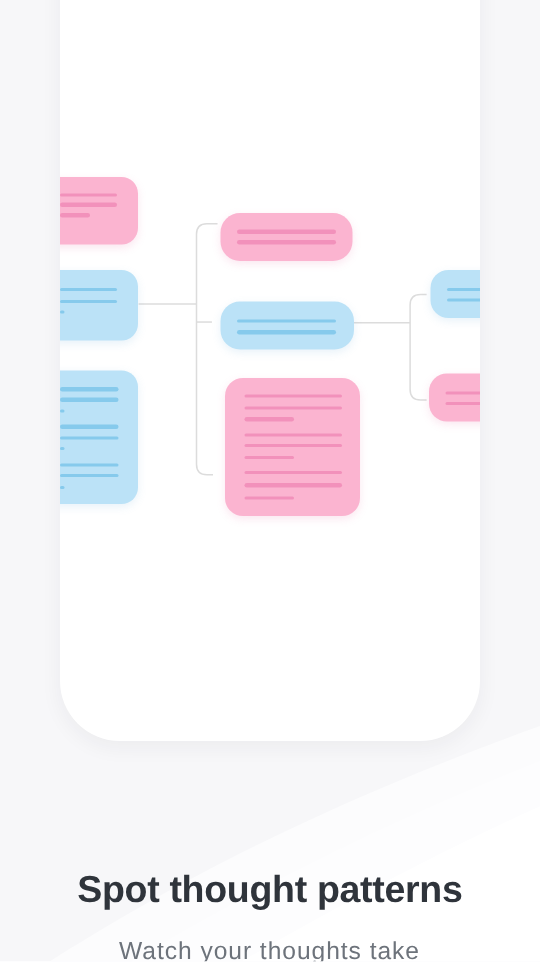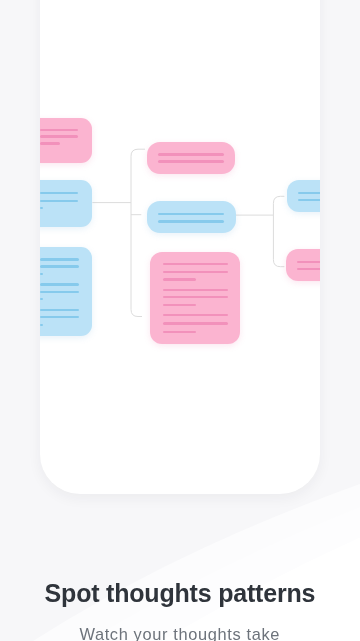--- a/index.html
+++ b/index.html
@@ -96,15 +96,15 @@
             <div class="ln" style="left: 11.1px; top: 18.9px; width: 41px;"></div>
           </div>
           <div class="card pink" style="left: 245.9px; top: 329.4px; width: 64px; height: 32px; border-radius: 12px;">
             <div class="ln" style="left: 11.3px; top: 11.3px; width: 41px;"></div>
             <div class="ln" style="left: 11.3px; top: 18.2px; width: 41px;"></div>
           </div>
         </div>
     </div>
   </div>
 
-  <div class="headline">Spot thoughts patterns</div>
+  <div class="headline">Spot thought patterns</div>
   <div class="sub">Watch your thoughts take</div>
 </div>
 
 </body></html>

